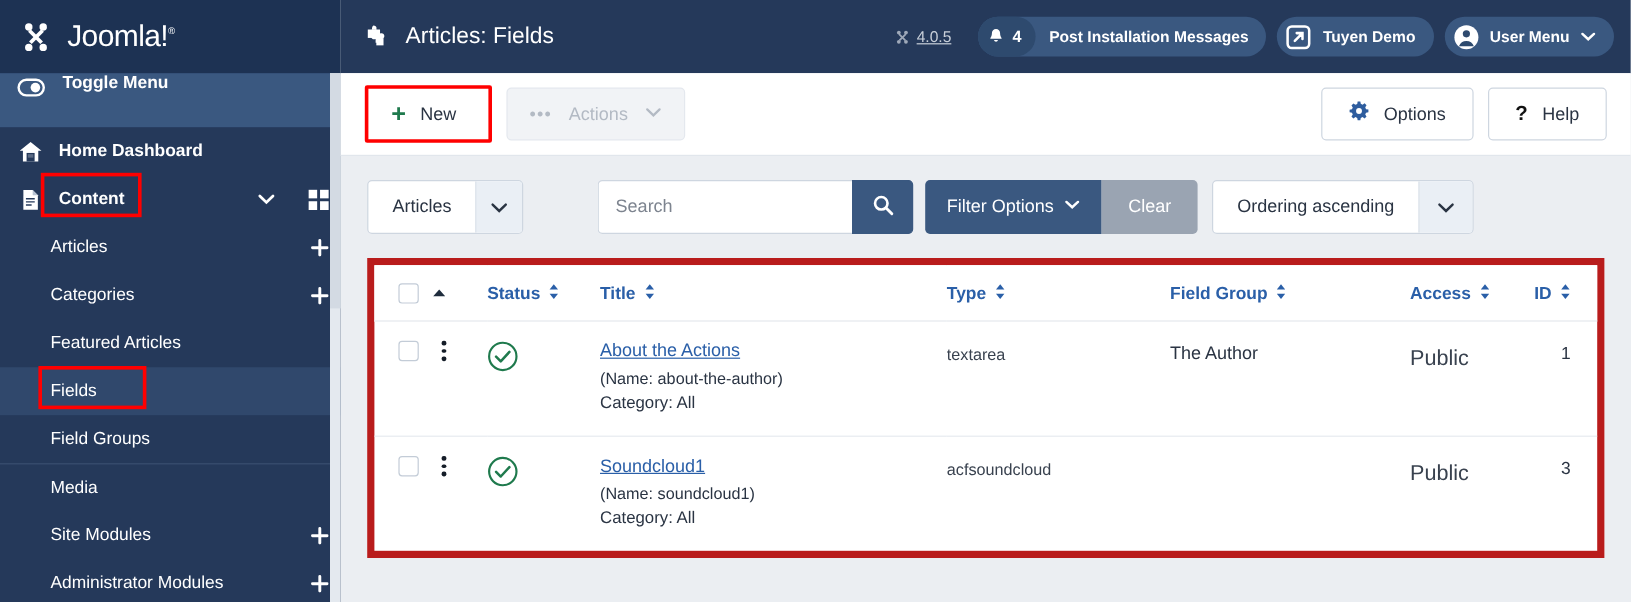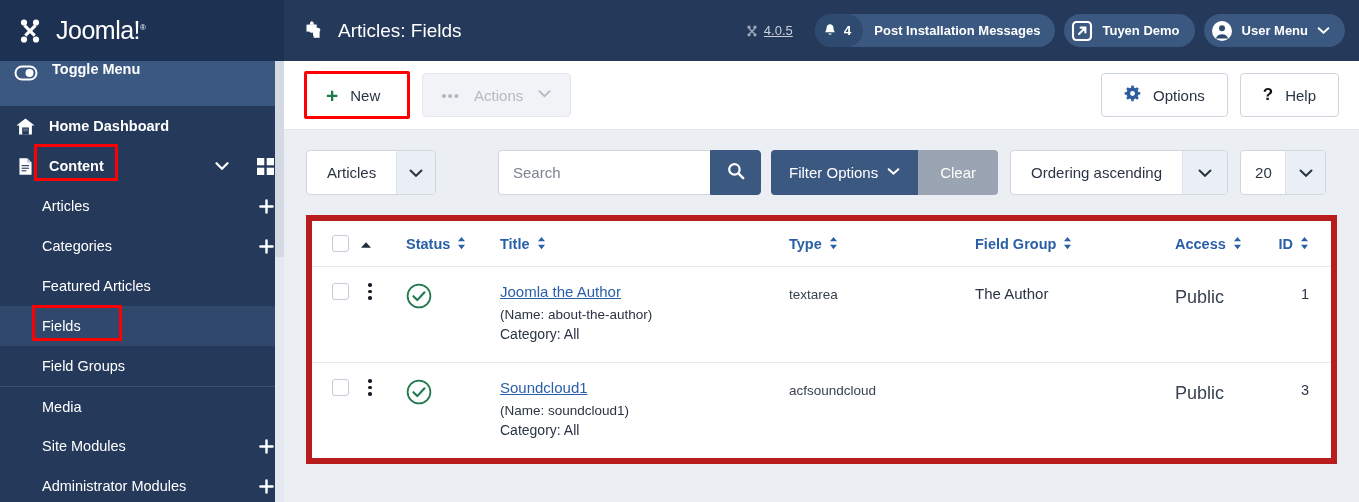--- a/index.html
+++ b/index.html
@@ -516,28 +516,20 @@
 
         <div class="select-box sel-order">
           <span class="val">Ordering ascending</span>
           <span class="arrow">
             <svg viewBox="0 0 16 16" width="16" height="16">
                 <path d="M2.5 5.5L8 10.8l5.5-5.3" fill="none" stroke="#2a3443" stroke-width="2" stroke-linecap="round"></path>
               </svg>
           </span>
         </div>
 
-        <div class="select-box sel-limit">
-          <span class="val">20</span>
-          <span class="arrow">
-            <svg viewBox="0 0 16 16" width="16" height="16">
-                <path d="M2.5 5.5L8 10.8l5.5-5.3" fill="none" stroke="#2a3443" stroke-width="2" stroke-linecap="round"></path>
-              </svg>
-          </span>
-        </div>
       </div>
 
       <div class="table-card">
         <table>
           <thead>
             <tr>
               <th class="col-chk">
                 <span class="chk"></span>
               </th>
               <th class="col-ord">
@@ -618,21 +610,21 @@
               </td>
               <td>
                 <span class="status-ok">
                   <svg viewBox="0 0 26 26" width="26" height="26">
                     <circle cx="13" cy="13" r="11.4" fill="none" stroke="#1f7a4d" stroke-width="1.8"></circle>
                     <path d="M7.4 13.2l3.9 3.9 7.2-7.8" fill="none" stroke="#1f7a4d" stroke-width="2.1" stroke-linecap="round" stroke-linejoin="round"></path>
                   </svg>
                 </span>
               </td>
               <td>
-                <a class="title-link" href="#">Joomla the Author</a>
+                <a class="title-link" href="#">About the Actions</a>
                 <div class="sub-line">(Name: about-the-author)</div>
                 <div class="sub-line2">Category: All</div>
               </td>
               <td class="t-type">textarea</td>
               <td class="t-group">The Author</td>
               <td class="t-access">Public</td>
               <td class="t-id">1</td>
             </tr>
 
             <tr>

